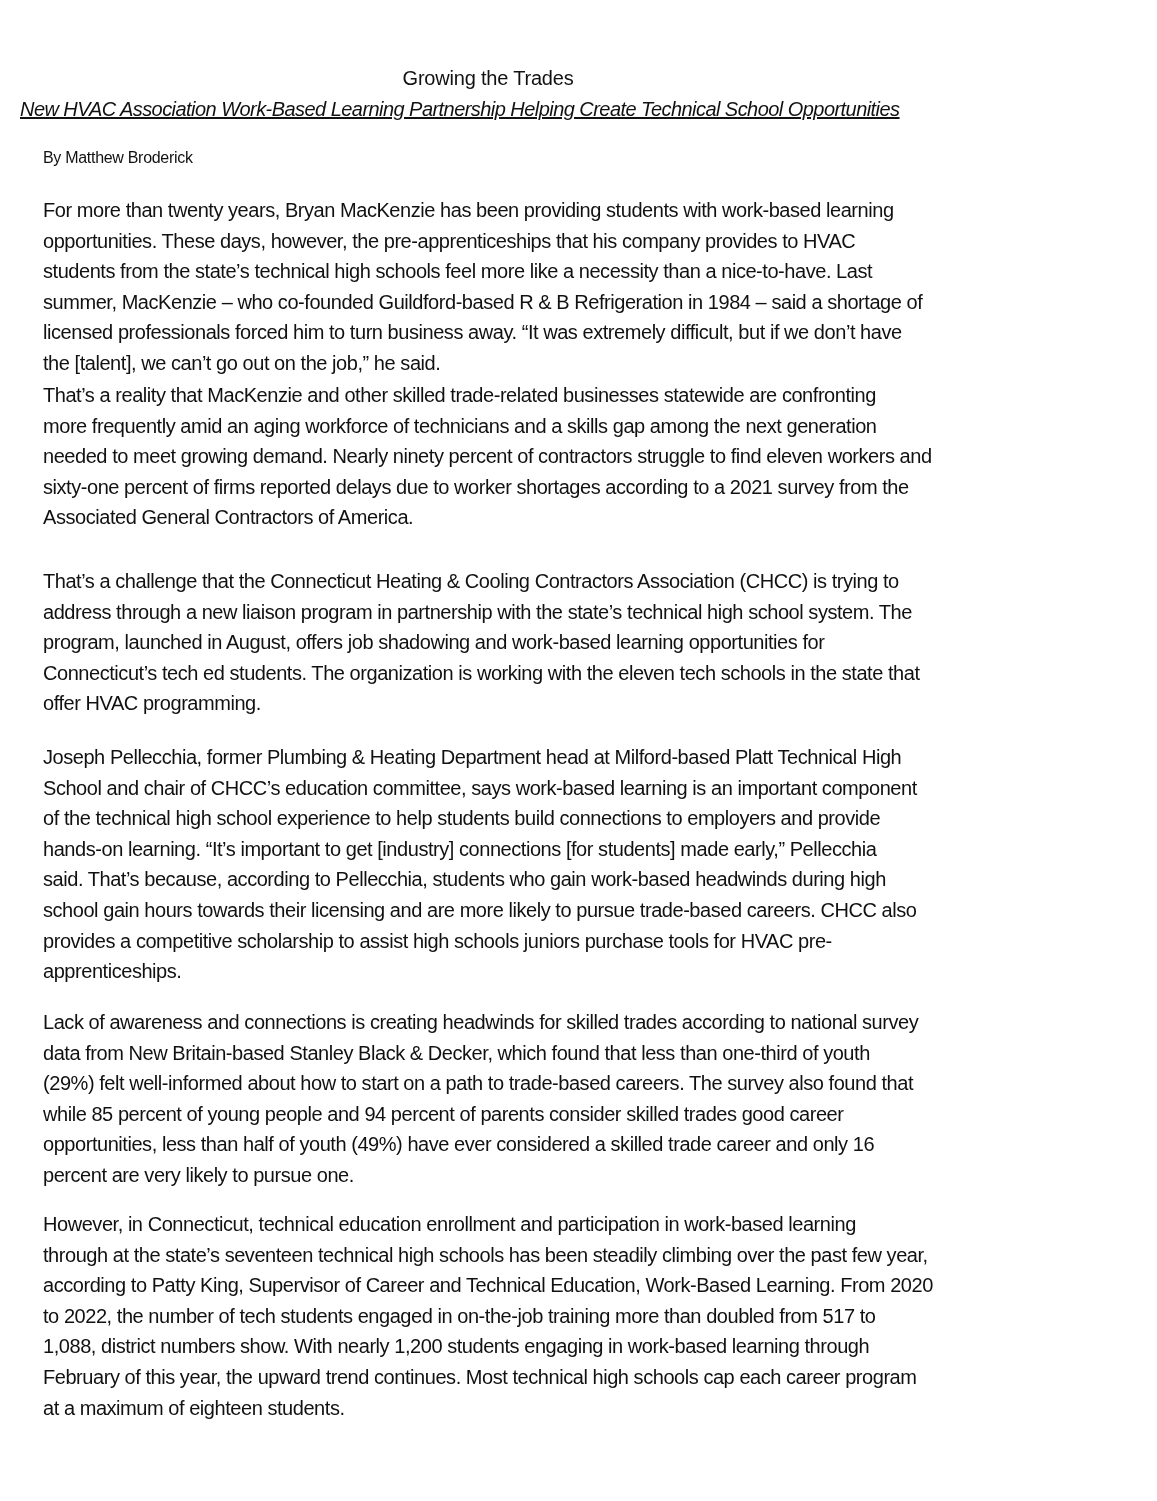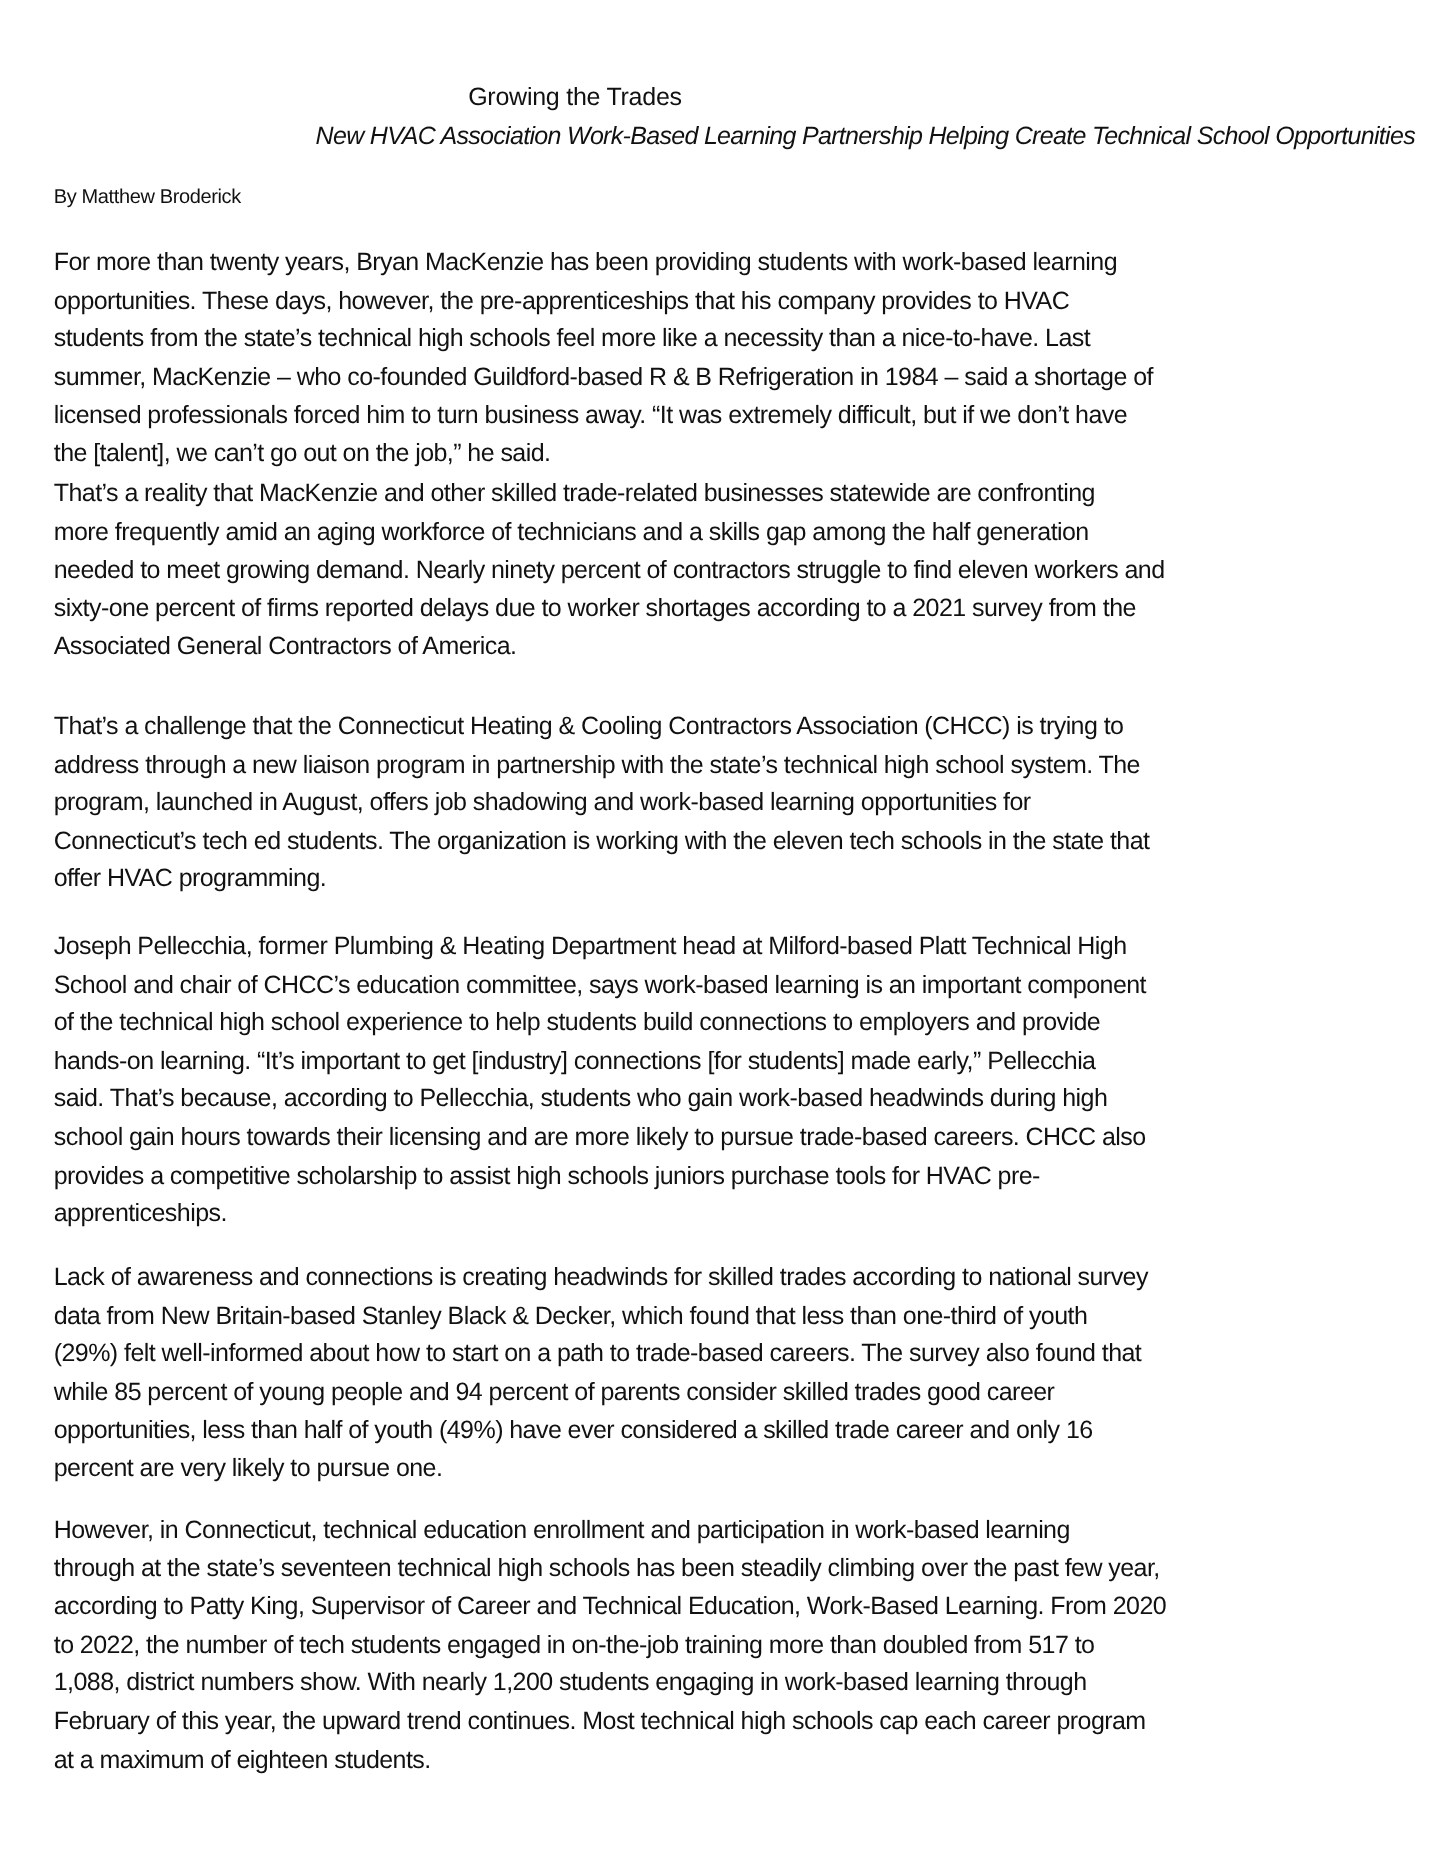--- a/index.html
+++ b/index.html
@@ -6,25 +6,26 @@
     body { width: 1157px; height: 1501px; position: relative; overflow: hidden; }
     .page {
       position: absolute; left: 0; top: 0; width: 1157px; height: 1501px;
       background: #ffffff; color: #111111;
       font-family: "Liberation Sans", sans-serif;
     }
     .title {
       position: absolute; left: 0; width: 920px; top: 64px;
       text-align: center; font-size: 20px; line-height: 28px; color: #111;
       letter-spacing: -0.2px;
+      padding-left: 28px;
     }
     .subtitle {
-      position: absolute; left: 0; width: 1130px; top: 95px; padding-left: 2px;
-      text-align: right; font-size: 20px; line-height: 28px; font-style: italic; color: #111;
-      letter-spacing: -0.55px; white-space: nowrap;
+      position: absolute; left: 0; width: 1130px; top: 95px; padding-left: 20px;
+      text-align: left; font-size: 20px; line-height: 28px; font-style: italic; color: #111;
+      letter-spacing: -0.55px; white-space: nowrap; text-decoration: underline;
     }
     .byline {
       position: absolute; left: 43px; top: 144px;
       font-size: 16px; line-height: 28px; color: #111; letter-spacing: -0.3px;
     }
     .para { position: absolute; left: 43px; width: 1080px; }
     .line {
       display: block; height: 30.6px; line-height: 30.6px;
       font-size: 20px; white-space: nowrap; color: #111;
       letter-spacing: -0.45px;
@@ -41,21 +42,21 @@
   <div class="para" style="top:195px;">
       <span class="line">For more than twenty years, Bryan MacKenzie has been providing students with work-based learning</span>
       <span class="line">opportunities. These days, however, the pre-apprenticeships that his company provides to HVAC</span>
       <span class="line">students from the state’s technical high schools feel more like a necessity than a nice-to-have. Last</span>
       <span class="line">summer, MacKenzie – who co-founded Guildford-based R &amp; B Refrigeration in 1984 – said a shortage of</span>
       <span class="line">licensed professionals forced him to turn business away. “It was extremely difficult, but if we don’t have</span>
       <span class="line">the [talent], we can’t go out on the job,” he said.</span>
     </div>
   <div class="para" style="top:380px;">
       <span class="line">That’s a reality that MacKenzie and other skilled trade-related businesses statewide are confronting</span>
-      <span class="line">more frequently amid an aging workforce of technicians and a skills gap among the half generation</span>
+      <span class="line">more frequently amid an aging workforce of technicians and a skills gap among the next generation</span>
       <span class="line">needed to meet growing demand. Nearly ninety percent of contractors struggle to find eleven workers and</span>
       <span class="line">sixty-one percent of firms reported delays due to worker shortages according to a 2021 survey from the</span>
       <span class="line">Associated General Contractors of America.</span>
     </div>
   <div class="para" style="top:566px;">
       <span class="line">That’s a challenge that the Connecticut Heating &amp; Cooling Contractors Association (CHCC) is trying to</span>
       <span class="line">address through a new liaison program in partnership with the state’s technical high school system. The</span>
       <span class="line">program, launched in August, offers job shadowing and work-based learning opportunities for</span>
       <span class="line">Connecticut’s tech ed students. The organization is working with the eleven tech schools in the state that</span>
       <span class="line">offer HVAC programming.</span>

